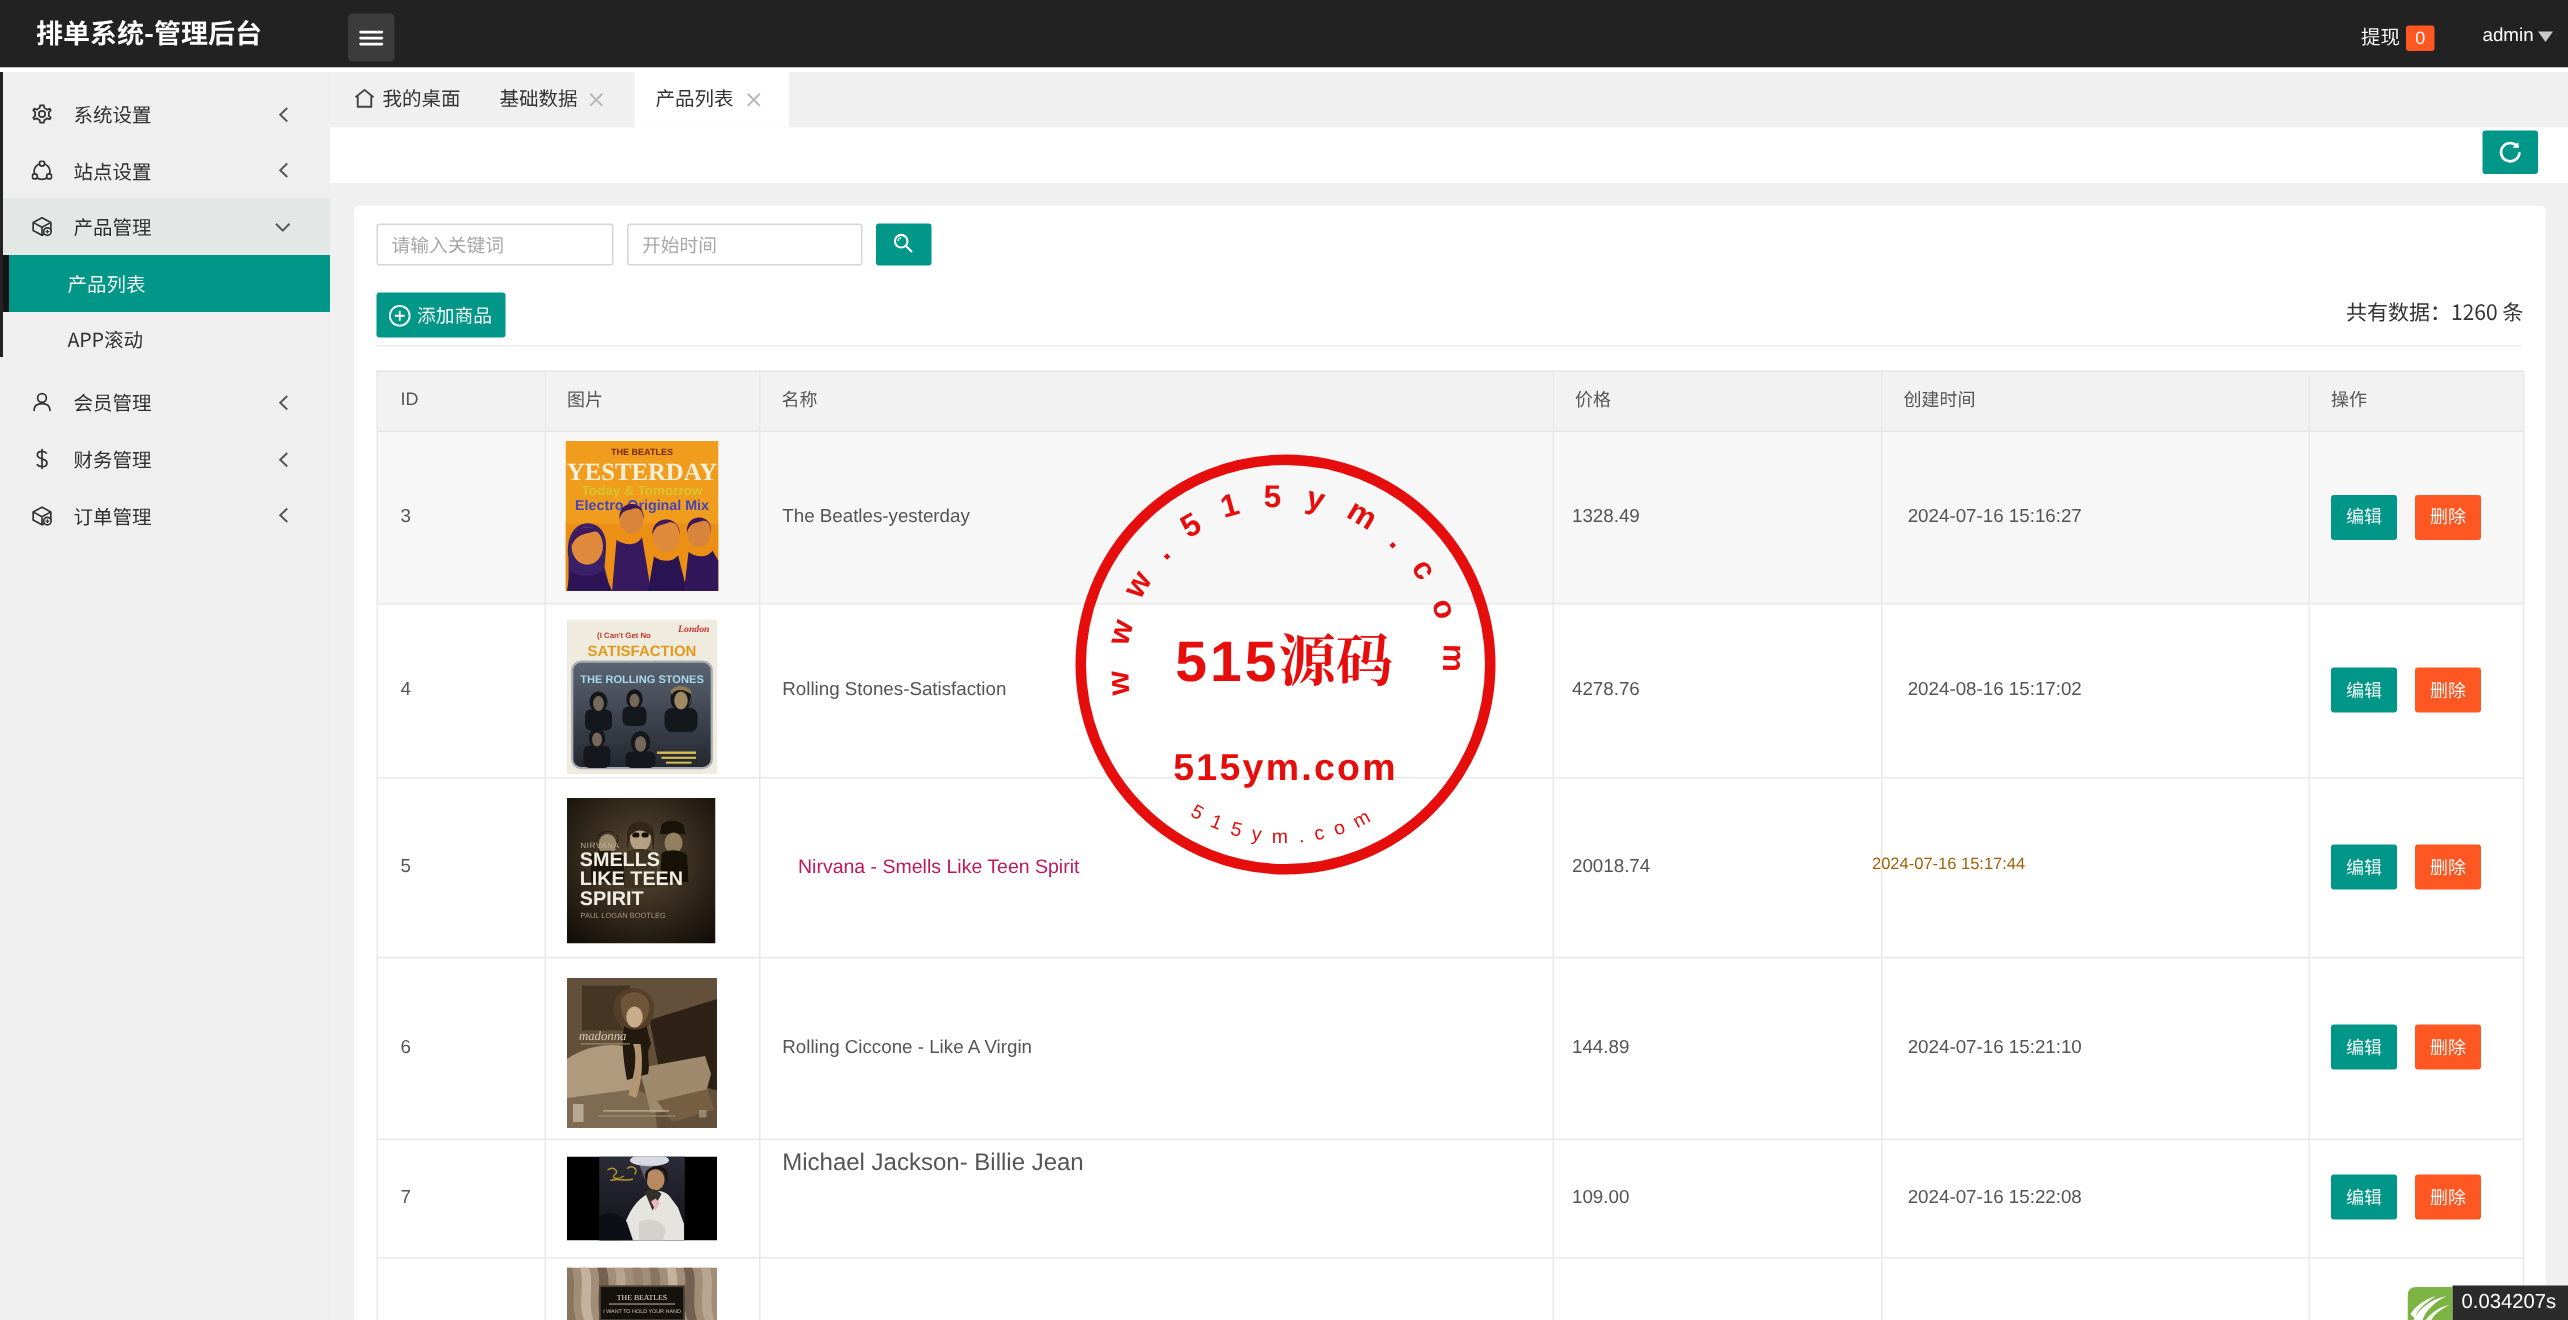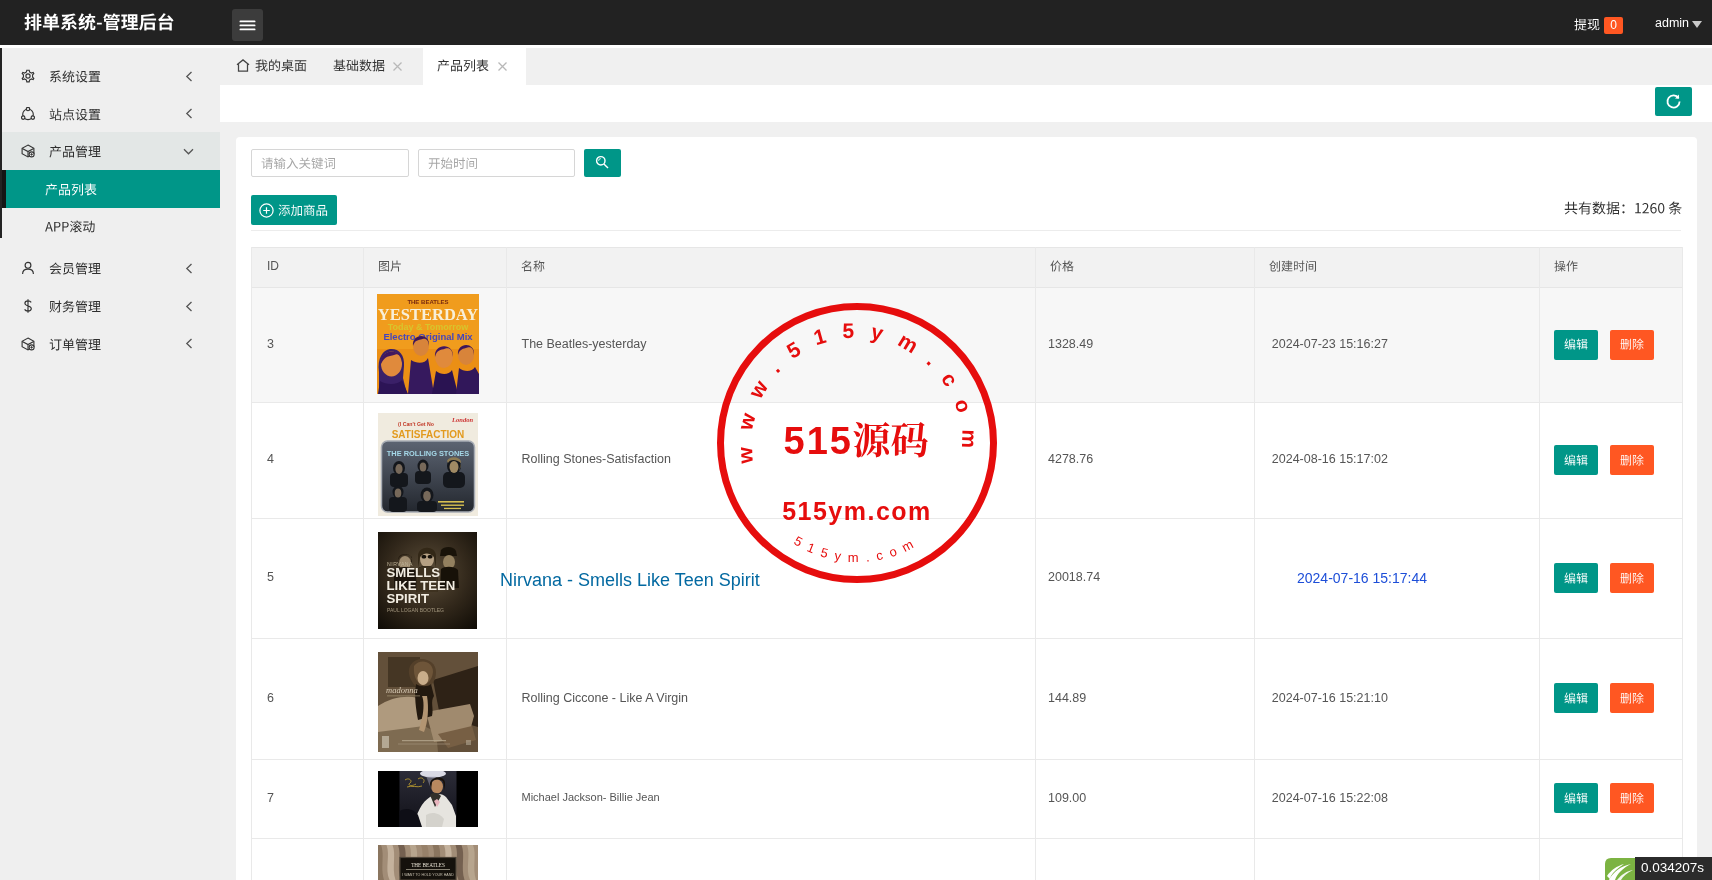--- a/index.html
+++ b/index.html
@@ -237,21 +237,21 @@
     </svg>
   </div>
 <div style="position:absolute;left:1554px;top:260px">
     <svg class="ct " width="24" height="15" viewBox="0 0 24 15" style="vertical-align:middle">
       <path transform="translate(0,10.6)" d="M6.3 -8.9H9.1V-7.6H6.3ZM5.5 -9.6V-7.0H9.9V-9.6ZM5.0 -5.8H6.6V-4.4H5.0ZM8.8 -5.8H10.4V-4.4H8.8ZM1.9 -10.1V-7.7H0.6V-6.8H1.9V-4.2C1.4 -4.0 0.9 -3.8 0.4 -3.7L0.7 -2.8L1.9 -3.3V-0.1C1.9 0.0 1.9 0.1 1.7 0.1C1.6 0.1 1.3 0.1 0.9 0.1C1.0 0.3 1.1 0.7 1.1 0.9C1.7 0.9 2.1 0.9 2.4 0.7C2.7 0.6 2.8 0.4 2.8 -0.1V-3.6L3.9 -4.1L3.8 -4.9L2.8 -4.5V-6.8H3.9V-7.7H2.8V-10.1ZM7.3 -3.7V-2.8H4.1V-2.1H6.7C5.9 -1.2 4.6 -0.4 3.3 -0.0C3.5 0.2 3.8 0.5 3.9 0.7C5.1 0.3 6.4 -0.6 7.3 -1.6V1.0H8.1V-1.6C8.9 -0.7 10.0 0.1 11.0 0.6C11.2 0.4 11.4 0.1 11.6 -0.1C10.5 -0.5 9.4 -1.2 8.7 -2.1H11.4V-2.8H8.1V-3.7H11.1V-6.4H8.0V-3.7H7.4V-6.4H4.3V-3.7Z M18.3 -9.9C17.7 -8.2 16.7 -6.4 15.7 -5.3C15.9 -5.2 16.2 -4.8 16.4 -4.7C17.0 -5.4 17.6 -6.2 18.1 -7.2H18.9V0.9H19.8V-2.0H23.4V-2.8H19.8V-4.6H23.3V-5.5H19.8V-7.2H23.5V-8.1H18.5C18.8 -8.6 19.0 -9.2 19.2 -9.7ZM15.4 -10.0C14.7 -8.2 13.6 -6.4 12.4 -5.2C12.6 -5.0 12.9 -4.5 13.0 -4.3C13.4 -4.8 13.8 -5.2 14.1 -5.8V0.9H15.0V-7.2C15.5 -8.0 15.9 -8.9 16.3 -9.8Z" fill="#555"></path>
     </svg>
   </div>
 <div class="ab" style="left:267px;top:337.0px;font-size:12.5px;color:#555">3</div>
 <div class="ab" style="left:521.5px;top:337.0px;font-size:12.5px;color:#555">The Beatles-yesterday</div>
 <div class="ab" style="left:1048px;top:337.0px;font-size:12.5px;color:#555">1328.49</div>
-<div class="ab" style="left:1271.8px;top:337.0px;font-size:12.5px;color:#555">2024-07-23 15:16:27</div>
+<div class="ab" style="left:1271.8px;top:337.0px;font-size:12.5px;color:#555">2024-07-16 15:16:27</div>
 <div class="ab" style="left:1554px;top:329.5px;width:44px;height:30px;background:#009688;border-radius:2px">
     <div style="margin:8.9px 0 0 10px">
       <svg class="ct " width="24" height="15" viewBox="0 0 24 15" style="vertical-align:middle">
         <path transform="translate(0,10.6)" d="M0.5 -0.6 0.7 0.2C1.7 -0.2 2.9 -0.7 4.2 -1.2L4.0 -2.0C2.7 -1.5 1.4 -0.9 0.5 -0.6ZM0.7 -5.1C0.9 -5.2 1.2 -5.2 2.5 -5.4C2.0 -4.6 1.6 -4.0 1.4 -3.8C1.0 -3.3 0.8 -3.0 0.5 -3.0C0.6 -2.8 0.8 -2.4 0.8 -2.2C1.0 -2.3 1.4 -2.4 4.1 -3.1C4.0 -3.3 4.0 -3.6 4.0 -3.8L2.0 -3.4C2.9 -4.5 3.7 -5.8 4.4 -7.2L3.6 -7.6C3.4 -7.1 3.2 -6.6 2.9 -6.2L1.6 -6.1C2.3 -7.1 3.0 -8.5 3.4 -9.8L2.6 -10.1C2.1 -8.6 1.3 -7.0 1.1 -6.6C0.9 -6.2 0.7 -6.0 0.5 -5.9C0.6 -5.7 0.7 -5.3 0.7 -5.1ZM7.5 -4.2V-2.4H6.5V-4.2ZM8.1 -4.2H9.0V-2.4H8.1ZM5.8 -4.9V0.9H6.5V-1.7H7.5V0.6H8.1V-1.7H9.0V0.6H9.6V-1.7H10.5V0.1C10.5 0.2 10.4 0.2 10.3 0.2C10.2 0.2 10.0 0.2 9.8 0.2C9.9 0.4 9.9 0.7 10.0 0.9C10.4 0.9 10.7 0.9 10.9 0.7C11.1 0.6 11.2 0.4 11.2 0.1V-5.0L10.5 -4.9ZM9.6 -4.2H10.5V-2.4H9.6ZM7.3 -9.9C7.5 -9.6 7.6 -9.1 7.8 -8.8H5.0V-6.2C5.0 -4.3 4.9 -1.7 3.8 0.3C3.9 0.3 4.3 0.6 4.5 0.8C5.6 -1.2 5.8 -4.0 5.8 -6.0H11.0V-8.8H8.7C8.6 -9.2 8.4 -9.7 8.1 -10.2ZM5.8 -8.0H10.2V-6.7H5.8Z M18.6 -9.0H21.8V-7.8H18.6ZM17.8 -9.7V-7.1H22.7V-9.7ZM13.0 -4.0C13.1 -4.1 13.4 -4.2 13.8 -4.2H14.9V-2.4L12.5 -2.0L12.7 -1.1L14.9 -1.6V0.9H15.8V-1.8L17.1 -2.0L17.1 -2.8L15.8 -2.6V-4.2H16.9V-5.0H15.8V-6.8H14.9V-5.0H13.8C14.1 -5.8 14.4 -6.8 14.7 -7.8H16.9V-8.7H15.0C15.1 -9.1 15.2 -9.5 15.2 -9.9L14.4 -10.1C14.3 -9.6 14.2 -9.1 14.1 -8.7H12.6V-7.8H13.9C13.6 -6.8 13.4 -6.0 13.3 -5.7C13.1 -5.2 12.9 -4.8 12.7 -4.8C12.8 -4.6 12.9 -4.2 13.0 -4.0ZM21.8 -5.7V-4.6H18.7V-5.7ZM16.8 -0.9 16.9 -0.1 21.8 -0.5V1.0H22.6V-0.6L23.5 -0.6L23.5 -1.4L22.6 -1.3V-5.7H23.4V-6.4H17.1V-5.7H17.9V-1.0ZM21.8 -3.9V-2.9H18.7V-3.9ZM21.8 -2.2V-1.3L18.7 -1.0V-2.2Z" fill="#fff"></path>
       </svg>
     </div>
   </div>
 <div class="ab" style="left:1610px;top:329.5px;width:44px;height:30px;background:#ff5722;border-radius:2px">
     <div style="margin:8.9px 0 0 10px">
       <svg class="ct " width="24" height="15" viewBox="0 0 24 15" style="vertical-align:middle">
@@ -271,23 +271,23 @@
     </div>
   </div>
 <div class="ab" style="left:1610px;top:444.65px;width:44px;height:30px;background:#ff5722;border-radius:2px">
     <div style="margin:8.9px 0 0 10px">
       <svg class="ct " width="24" height="15" viewBox="0 0 24 15" style="vertical-align:middle">
         <path transform="translate(0,10.6)" d="M8.5 -8.7V-2.0H9.2V-8.7ZM10.2 -9.9V-0.1C10.2 0.1 10.2 0.2 10.0 0.2C9.9 0.2 9.4 0.2 8.8 0.2C8.9 0.4 9.0 0.7 9.1 1.0C9.8 1.0 10.3 0.9 10.6 0.8C10.9 0.7 11.0 0.4 11.0 -0.1V-9.9ZM0.5 -5.4V-4.6H1.3V-4.0C1.3 -2.5 1.2 -0.7 0.5 0.5C0.7 0.6 1.0 0.8 1.1 1.0C1.9 -0.3 2.1 -2.4 2.1 -4.0V-4.6H3.2V-0.1C3.2 -0.0 3.1 0.0 3.0 0.0C2.9 0.0 2.5 0.0 2.1 0.0C2.2 0.2 2.3 0.6 2.3 0.8C2.9 0.8 3.3 0.8 3.6 0.7C3.8 0.5 3.9 0.3 3.9 -0.1V-4.6H4.8V-4.5C4.8 -2.9 4.7 -0.9 4.0 0.6C4.2 0.6 4.6 0.8 4.7 0.9C5.4 -0.5 5.5 -2.8 5.5 -4.5V-4.6H6.6V-0.1C6.6 0.0 6.6 0.0 6.5 0.0C6.3 0.0 6.0 0.0 5.5 0.0C5.6 0.3 5.7 0.6 5.7 0.8C6.4 0.8 6.8 0.8 7.0 0.7C7.3 0.5 7.4 0.3 7.4 -0.1V-4.6H8.0V-5.4H7.4V-9.7H4.8V-5.4H3.9V-9.7H1.3V-5.4ZM2.1 -8.9H3.2V-5.4H2.1ZM5.5 -8.9H6.6V-5.4H5.5Z M17.7 -2.7C17.3 -1.8 16.7 -0.9 16.0 -0.3C16.2 -0.1 16.6 0.1 16.7 0.2C17.3 -0.4 18.0 -1.5 18.5 -2.4ZM21.2 -2.4C21.8 -1.6 22.5 -0.6 22.9 0.1L23.6 -0.3C23.3 -1.0 22.5 -2.0 21.8 -2.7ZM12.9 -9.6V0.9H13.7V-8.8H15.3C15.0 -8.0 14.6 -6.9 14.3 -6.1C15.2 -5.1 15.4 -4.3 15.4 -3.6C15.4 -3.3 15.3 -2.9 15.1 -2.8C15.0 -2.7 14.9 -2.7 14.7 -2.7C14.6 -2.7 14.3 -2.7 14.0 -2.7C14.1 -2.5 14.2 -2.1 14.2 -1.9C14.5 -1.9 14.8 -1.9 15.1 -1.9C15.3 -1.9 15.6 -2.0 15.7 -2.1C16.1 -2.4 16.2 -2.9 16.2 -3.6C16.2 -4.3 16.0 -5.2 15.1 -6.2C15.5 -7.1 16.0 -8.3 16.3 -9.3L15.8 -9.6L15.6 -9.6ZM16.5 -4.1V-3.3H19.6V-0.1C19.6 0.1 19.6 0.1 19.4 0.1C19.2 0.1 18.6 0.1 17.9 0.1C18.1 0.4 18.2 0.7 18.3 0.9C19.1 0.9 19.7 0.9 20.0 0.8C20.4 0.7 20.5 0.4 20.5 -0.1V-3.3H23.4V-4.1H20.5V-5.6H22.3V-6.4H17.6V-5.6H19.6V-4.1ZM19.9 -10.2C19.1 -8.7 17.6 -7.3 16.1 -6.6C16.3 -6.4 16.6 -6.1 16.7 -5.9C17.9 -6.6 19.1 -7.6 20.0 -8.8C21.0 -7.5 22.0 -6.7 23.1 -6.0C23.2 -6.3 23.5 -6.6 23.7 -6.7C22.6 -7.3 21.5 -8.1 20.4 -9.4L20.7 -9.9Z" fill="#fff"></path>
       </svg>
     </div>
   </div>
 <div class="ab" style="left:267px;top:570.3px;font-size:12.5px;color:#555">5</div>
-<div class="ab" style="left:500px;top:570.3px;font-size:18px;color:#0369a1">Nirvana - Smells Like Teen Spirit</div>
+<div class="ab" style="left:532px;top:570.3px;font-size:13px;color:#be185d">Nirvana - Smells Like Teen Spirit</div>
 <div class="ab" style="left:1048px;top:570.3px;font-size:12.5px;color:#555">20018.74</div>
-<div class="ab" style="left:1297px;top:570.3px;font-size:14px;color:#1d4ed8">2024-07-16 15:17:44</div>
+<div class="ab" style="left:1248px;top:570.3px;font-size:11px;color:#a16207">2024-07-16 15:17:44</div>
 <div class="ab" style="left:1554px;top:562.8px;width:44px;height:30px;background:#009688;border-radius:2px">
     <div style="margin:8.9px 0 0 10px">
       <svg class="ct " width="24" height="15" viewBox="0 0 24 15" style="vertical-align:middle">
         <path transform="translate(0,10.6)" d="M0.5 -0.6 0.7 0.2C1.7 -0.2 2.9 -0.7 4.2 -1.2L4.0 -2.0C2.7 -1.5 1.4 -0.9 0.5 -0.6ZM0.7 -5.1C0.9 -5.2 1.2 -5.2 2.5 -5.4C2.0 -4.6 1.6 -4.0 1.4 -3.8C1.0 -3.3 0.8 -3.0 0.5 -3.0C0.6 -2.8 0.8 -2.4 0.8 -2.2C1.0 -2.3 1.4 -2.4 4.1 -3.1C4.0 -3.3 4.0 -3.6 4.0 -3.8L2.0 -3.4C2.9 -4.5 3.7 -5.8 4.4 -7.2L3.6 -7.6C3.4 -7.1 3.2 -6.6 2.9 -6.2L1.6 -6.1C2.3 -7.1 3.0 -8.5 3.4 -9.8L2.6 -10.1C2.1 -8.6 1.3 -7.0 1.1 -6.6C0.9 -6.2 0.7 -6.0 0.5 -5.9C0.6 -5.7 0.7 -5.3 0.7 -5.1ZM7.5 -4.2V-2.4H6.5V-4.2ZM8.1 -4.2H9.0V-2.4H8.1ZM5.8 -4.9V0.9H6.5V-1.7H7.5V0.6H8.1V-1.7H9.0V0.6H9.6V-1.7H10.5V0.1C10.5 0.2 10.4 0.2 10.3 0.2C10.2 0.2 10.0 0.2 9.8 0.2C9.9 0.4 9.9 0.7 10.0 0.9C10.4 0.9 10.7 0.9 10.9 0.7C11.1 0.6 11.2 0.4 11.2 0.1V-5.0L10.5 -4.9ZM9.6 -4.2H10.5V-2.4H9.6ZM7.3 -9.9C7.5 -9.6 7.6 -9.1 7.8 -8.8H5.0V-6.2C5.0 -4.3 4.9 -1.7 3.8 0.3C3.9 0.3 4.3 0.6 4.5 0.8C5.6 -1.2 5.8 -4.0 5.8 -6.0H11.0V-8.8H8.7C8.6 -9.2 8.4 -9.7 8.1 -10.2ZM5.8 -8.0H10.2V-6.7H5.8Z M18.6 -9.0H21.8V-7.8H18.6ZM17.8 -9.7V-7.1H22.7V-9.7ZM13.0 -4.0C13.1 -4.1 13.4 -4.2 13.8 -4.2H14.9V-2.4L12.5 -2.0L12.7 -1.1L14.9 -1.6V0.9H15.8V-1.8L17.1 -2.0L17.1 -2.8L15.8 -2.6V-4.2H16.9V-5.0H15.8V-6.8H14.9V-5.0H13.8C14.1 -5.8 14.4 -6.8 14.7 -7.8H16.9V-8.7H15.0C15.1 -9.1 15.2 -9.5 15.2 -9.9L14.4 -10.1C14.3 -9.6 14.2 -9.1 14.1 -8.7H12.6V-7.8H13.9C13.6 -6.8 13.4 -6.0 13.3 -5.7C13.1 -5.2 12.9 -4.8 12.7 -4.8C12.8 -4.6 12.9 -4.2 13.0 -4.0ZM21.8 -5.7V-4.6H18.7V-5.7ZM16.8 -0.9 16.9 -0.1 21.8 -0.5V1.0H22.6V-0.6L23.5 -0.6L23.5 -1.4L22.6 -1.3V-5.7H23.4V-6.4H17.1V-5.7H17.9V-1.0ZM21.8 -3.9V-2.9H18.7V-3.9ZM21.8 -2.2V-1.3L18.7 -1.0V-2.2Z" fill="#fff"></path>
       </svg>
     </div>
   </div>
 <div class="ab" style="left:1610px;top:562.8px;width:44px;height:30px;background:#ff5722;border-radius:2px">
     <div style="margin:8.9px 0 0 10px">
       <svg class="ct " width="24" height="15" viewBox="0 0 24 15" style="vertical-align:middle">
@@ -307,21 +307,21 @@
     </div>
   </div>
 <div class="ab" style="left:1610px;top:683.15px;width:44px;height:30px;background:#ff5722;border-radius:2px">
     <div style="margin:8.9px 0 0 10px">
       <svg class="ct " width="24" height="15" viewBox="0 0 24 15" style="vertical-align:middle">
         <path transform="translate(0,10.6)" d="M8.5 -8.7V-2.0H9.2V-8.7ZM10.2 -9.9V-0.1C10.2 0.1 10.2 0.2 10.0 0.2C9.9 0.2 9.4 0.2 8.8 0.2C8.9 0.4 9.0 0.7 9.1 1.0C9.8 1.0 10.3 0.9 10.6 0.8C10.9 0.7 11.0 0.4 11.0 -0.1V-9.9ZM0.5 -5.4V-4.6H1.3V-4.0C1.3 -2.5 1.2 -0.7 0.5 0.5C0.7 0.6 1.0 0.8 1.1 1.0C1.9 -0.3 2.1 -2.4 2.1 -4.0V-4.6H3.2V-0.1C3.2 -0.0 3.1 0.0 3.0 0.0C2.9 0.0 2.5 0.0 2.1 0.0C2.2 0.2 2.3 0.6 2.3 0.8C2.9 0.8 3.3 0.8 3.6 0.7C3.8 0.5 3.9 0.3 3.9 -0.1V-4.6H4.8V-4.5C4.8 -2.9 4.7 -0.9 4.0 0.6C4.2 0.6 4.6 0.8 4.7 0.9C5.4 -0.5 5.5 -2.8 5.5 -4.5V-4.6H6.6V-0.1C6.6 0.0 6.6 0.0 6.5 0.0C6.3 0.0 6.0 0.0 5.5 0.0C5.6 0.3 5.7 0.6 5.7 0.8C6.4 0.8 6.8 0.8 7.0 0.7C7.3 0.5 7.4 0.3 7.4 -0.1V-4.6H8.0V-5.4H7.4V-9.7H4.8V-5.4H3.9V-9.7H1.3V-5.4ZM2.1 -8.9H3.2V-5.4H2.1ZM5.5 -8.9H6.6V-5.4H5.5Z M17.7 -2.7C17.3 -1.8 16.7 -0.9 16.0 -0.3C16.2 -0.1 16.6 0.1 16.7 0.2C17.3 -0.4 18.0 -1.5 18.5 -2.4ZM21.2 -2.4C21.8 -1.6 22.5 -0.6 22.9 0.1L23.6 -0.3C23.3 -1.0 22.5 -2.0 21.8 -2.7ZM12.9 -9.6V0.9H13.7V-8.8H15.3C15.0 -8.0 14.6 -6.9 14.3 -6.1C15.2 -5.1 15.4 -4.3 15.4 -3.6C15.4 -3.3 15.3 -2.9 15.1 -2.8C15.0 -2.7 14.9 -2.7 14.7 -2.7C14.6 -2.7 14.3 -2.7 14.0 -2.7C14.1 -2.5 14.2 -2.1 14.2 -1.9C14.5 -1.9 14.8 -1.9 15.1 -1.9C15.3 -1.9 15.6 -2.0 15.7 -2.1C16.1 -2.4 16.2 -2.9 16.2 -3.6C16.2 -4.3 16.0 -5.2 15.1 -6.2C15.5 -7.1 16.0 -8.3 16.3 -9.3L15.8 -9.6L15.6 -9.6ZM16.5 -4.1V-3.3H19.6V-0.1C19.6 0.1 19.6 0.1 19.4 0.1C19.2 0.1 18.6 0.1 17.9 0.1C18.1 0.4 18.2 0.7 18.3 0.9C19.1 0.9 19.7 0.9 20.0 0.8C20.4 0.7 20.5 0.4 20.5 -0.1V-3.3H23.4V-4.1H20.5V-5.6H22.3V-6.4H17.6V-5.6H19.6V-4.1ZM19.9 -10.2C19.1 -8.7 17.6 -7.3 16.1 -6.6C16.3 -6.4 16.6 -6.1 16.7 -5.9C17.9 -6.6 19.1 -7.6 20.0 -8.8C21.0 -7.5 22.0 -6.7 23.1 -6.0C23.2 -6.3 23.5 -6.6 23.7 -6.7C22.6 -7.3 21.5 -8.1 20.4 -9.4L20.7 -9.9Z" fill="#fff"></path>
       </svg>
     </div>
   </div>
 <div class="ab" style="left:267px;top:790.65px;font-size:12.5px;color:#555">7</div>
-<div class="ab" style="left:521.5px;top:791px;font-size:11px;color:#555">Michael Jackson- Billie Jean</div>
+<div class="ab" style="left:521.5px;top:767px;font-size:16px;color:#555">Michael Jackson- Billie Jean</div>
 <div class="ab" style="left:1048px;top:790.65px;font-size:12.5px;color:#555">109.00</div>
 <div class="ab" style="left:1271.8px;top:790.65px;font-size:12.5px;color:#555">2024-07-16 15:22:08</div>
 <div class="ab" style="left:1554px;top:783.15px;width:44px;height:30px;background:#009688;border-radius:2px">
     <div style="margin:8.9px 0 0 10px">
       <svg class="ct " width="24" height="15" viewBox="0 0 24 15" style="vertical-align:middle">
         <path transform="translate(0,10.6)" d="M0.5 -0.6 0.7 0.2C1.7 -0.2 2.9 -0.7 4.2 -1.2L4.0 -2.0C2.7 -1.5 1.4 -0.9 0.5 -0.6ZM0.7 -5.1C0.9 -5.2 1.2 -5.2 2.5 -5.4C2.0 -4.6 1.6 -4.0 1.4 -3.8C1.0 -3.3 0.8 -3.0 0.5 -3.0C0.6 -2.8 0.8 -2.4 0.8 -2.2C1.0 -2.3 1.4 -2.4 4.1 -3.1C4.0 -3.3 4.0 -3.6 4.0 -3.8L2.0 -3.4C2.9 -4.5 3.7 -5.8 4.4 -7.2L3.6 -7.6C3.4 -7.1 3.2 -6.6 2.9 -6.2L1.6 -6.1C2.3 -7.1 3.0 -8.5 3.4 -9.8L2.6 -10.1C2.1 -8.6 1.3 -7.0 1.1 -6.6C0.9 -6.2 0.7 -6.0 0.5 -5.9C0.6 -5.7 0.7 -5.3 0.7 -5.1ZM7.5 -4.2V-2.4H6.5V-4.2ZM8.1 -4.2H9.0V-2.4H8.1ZM5.8 -4.9V0.9H6.5V-1.7H7.5V0.6H8.1V-1.7H9.0V0.6H9.6V-1.7H10.5V0.1C10.5 0.2 10.4 0.2 10.3 0.2C10.2 0.2 10.0 0.2 9.8 0.2C9.9 0.4 9.9 0.7 10.0 0.9C10.4 0.9 10.7 0.9 10.9 0.7C11.1 0.6 11.2 0.4 11.2 0.1V-5.0L10.5 -4.9ZM9.6 -4.2H10.5V-2.4H9.6ZM7.3 -9.9C7.5 -9.6 7.6 -9.1 7.8 -8.8H5.0V-6.2C5.0 -4.3 4.9 -1.7 3.8 0.3C3.9 0.3 4.3 0.6 4.5 0.8C5.6 -1.2 5.8 -4.0 5.8 -6.0H11.0V-8.8H8.7C8.6 -9.2 8.4 -9.7 8.1 -10.2ZM5.8 -8.0H10.2V-6.7H5.8Z M18.6 -9.0H21.8V-7.8H18.6ZM17.8 -9.7V-7.1H22.7V-9.7ZM13.0 -4.0C13.1 -4.1 13.4 -4.2 13.8 -4.2H14.9V-2.4L12.5 -2.0L12.7 -1.1L14.9 -1.6V0.9H15.8V-1.8L17.1 -2.0L17.1 -2.8L15.8 -2.6V-4.2H16.9V-5.0H15.8V-6.8H14.9V-5.0H13.8C14.1 -5.8 14.4 -6.8 14.7 -7.8H16.9V-8.7H15.0C15.1 -9.1 15.2 -9.5 15.2 -9.9L14.4 -10.1C14.3 -9.6 14.2 -9.1 14.1 -8.7H12.6V-7.8H13.9C13.6 -6.8 13.4 -6.0 13.3 -5.7C13.1 -5.2 12.9 -4.8 12.7 -4.8C12.8 -4.6 12.9 -4.2 13.0 -4.0ZM21.8 -5.7V-4.6H18.7V-5.7ZM16.8 -0.9 16.9 -0.1 21.8 -0.5V1.0H22.6V-0.6L23.5 -0.6L23.5 -1.4L22.6 -1.3V-5.7H23.4V-6.4H17.1V-5.7H17.9V-1.0ZM21.8 -3.9V-2.9H18.7V-3.9ZM21.8 -2.2V-1.3L18.7 -1.0V-2.2Z" fill="#fff"></path>
       </svg>
     </div>
   </div>
 <div class="ab" style="left:1610px;top:783.15px;width:44px;height:30px;background:#ff5722;border-radius:2px">

